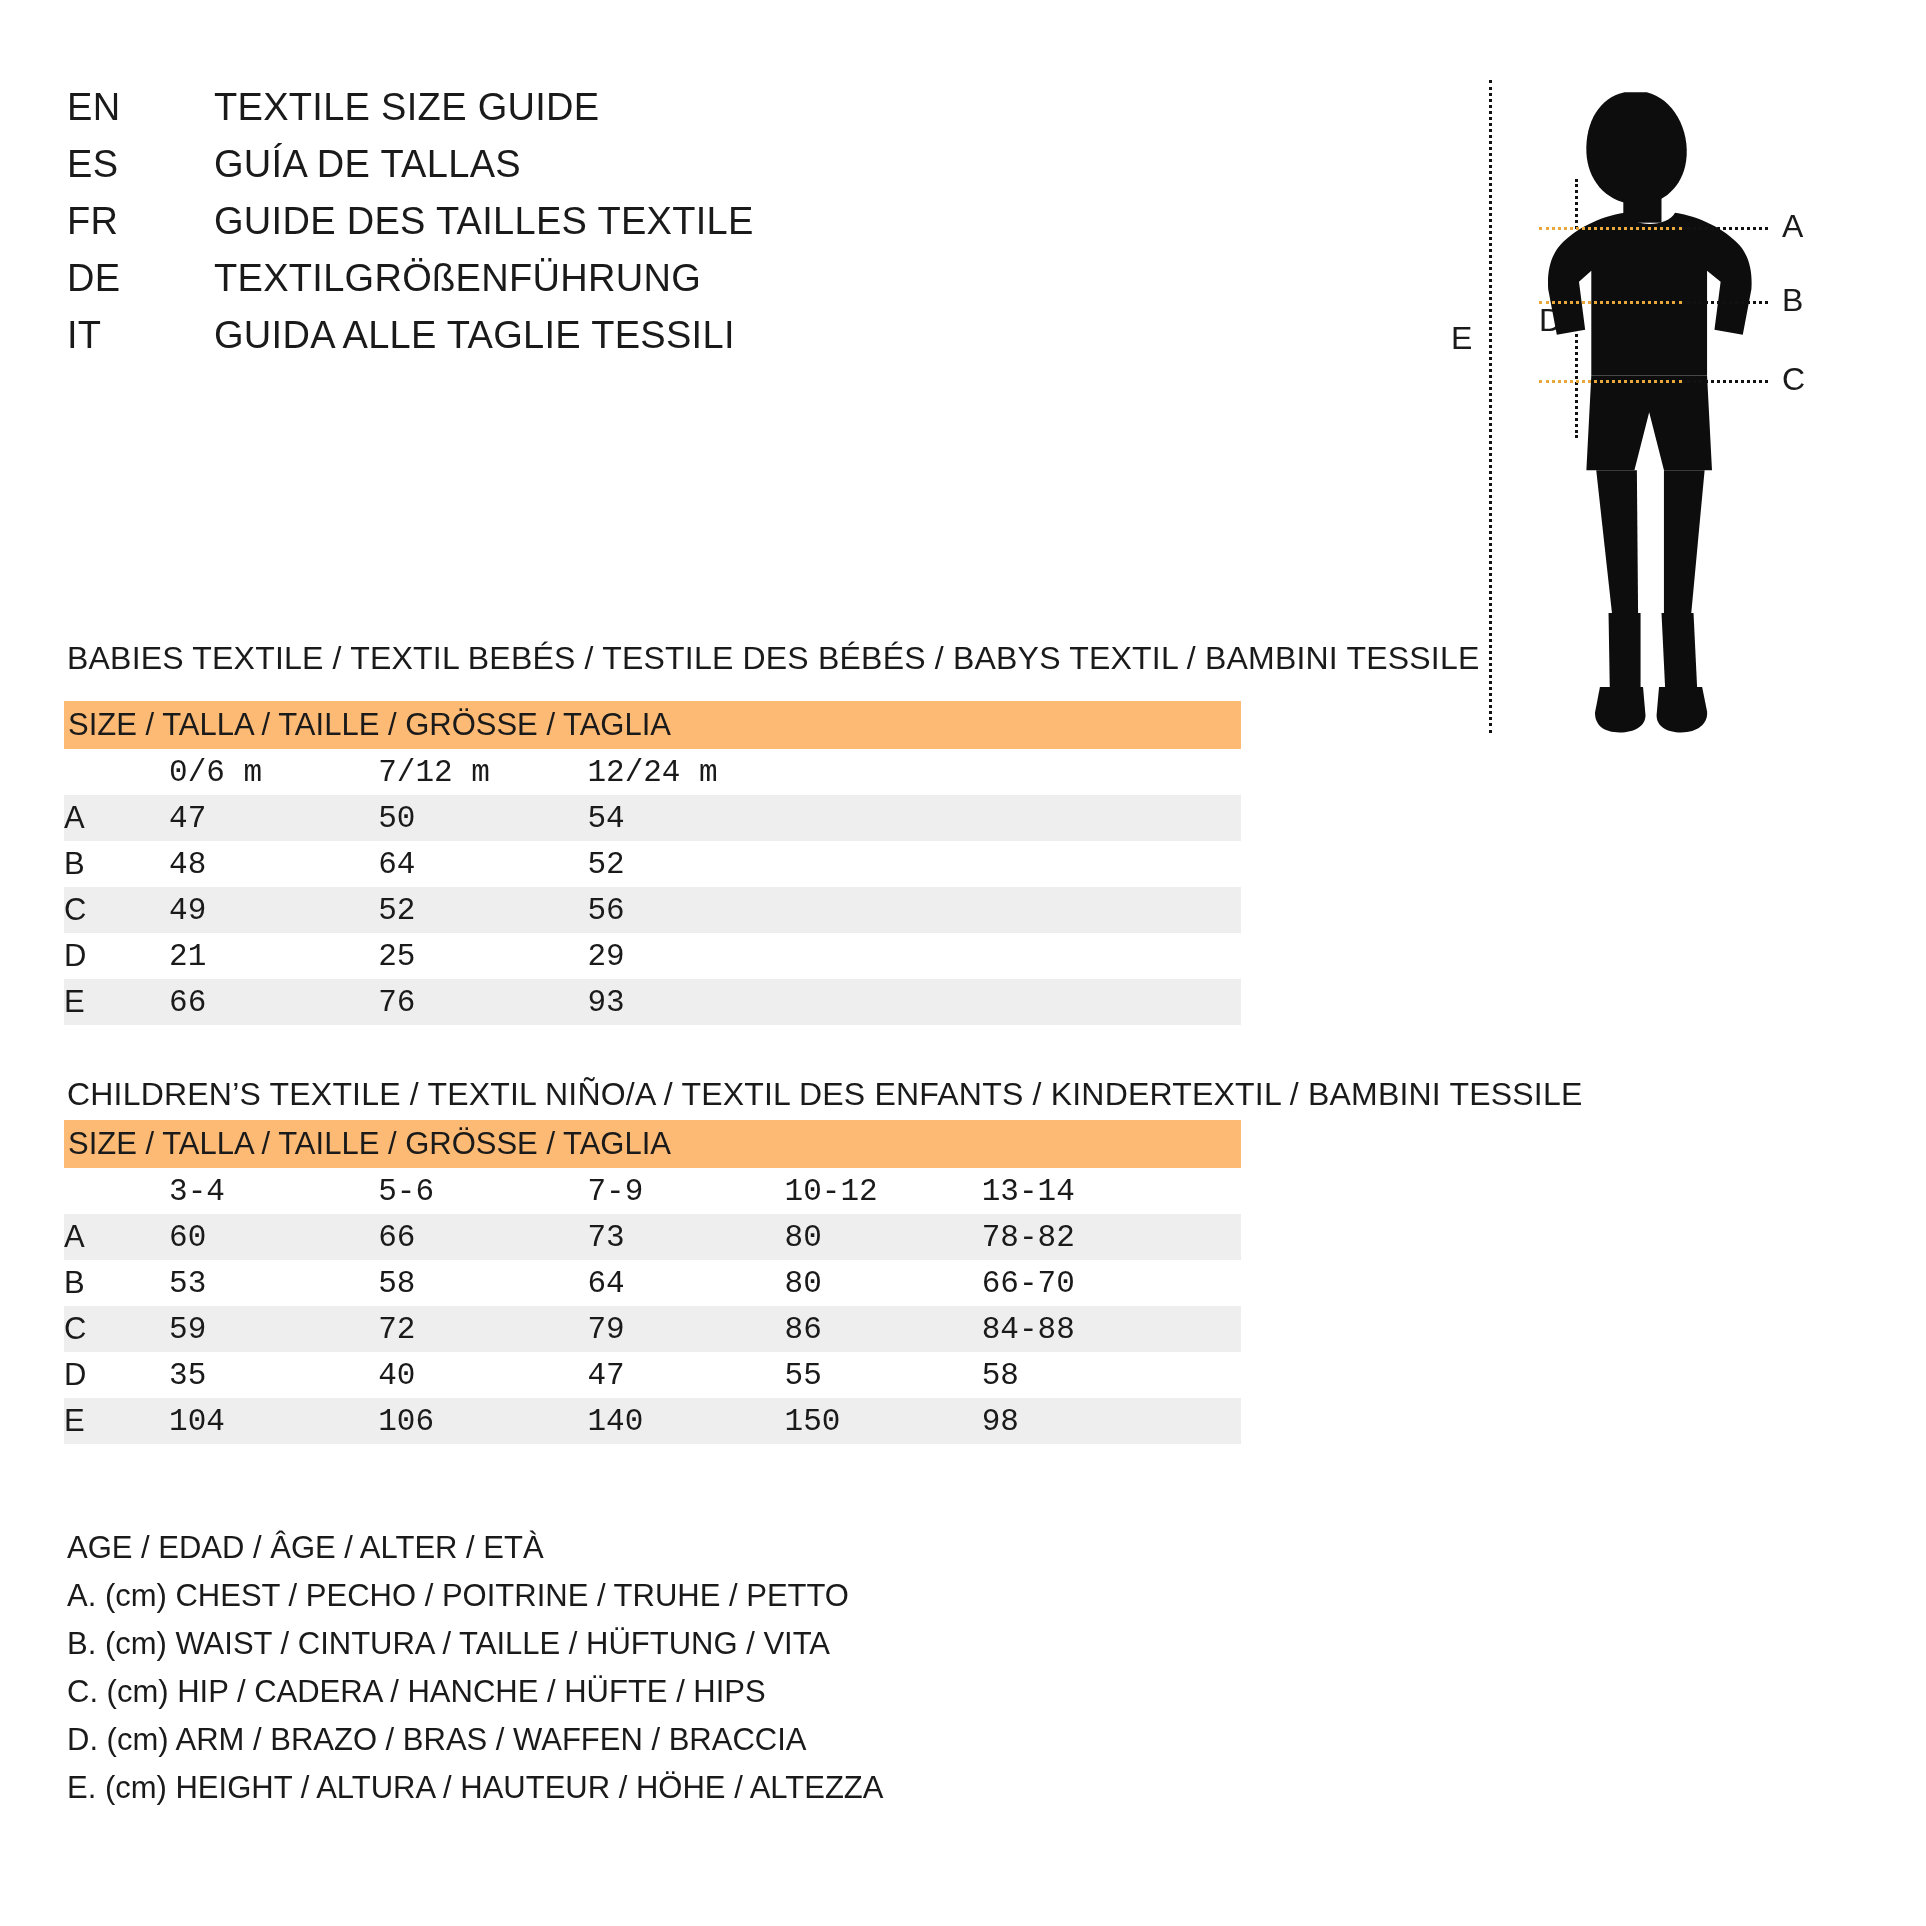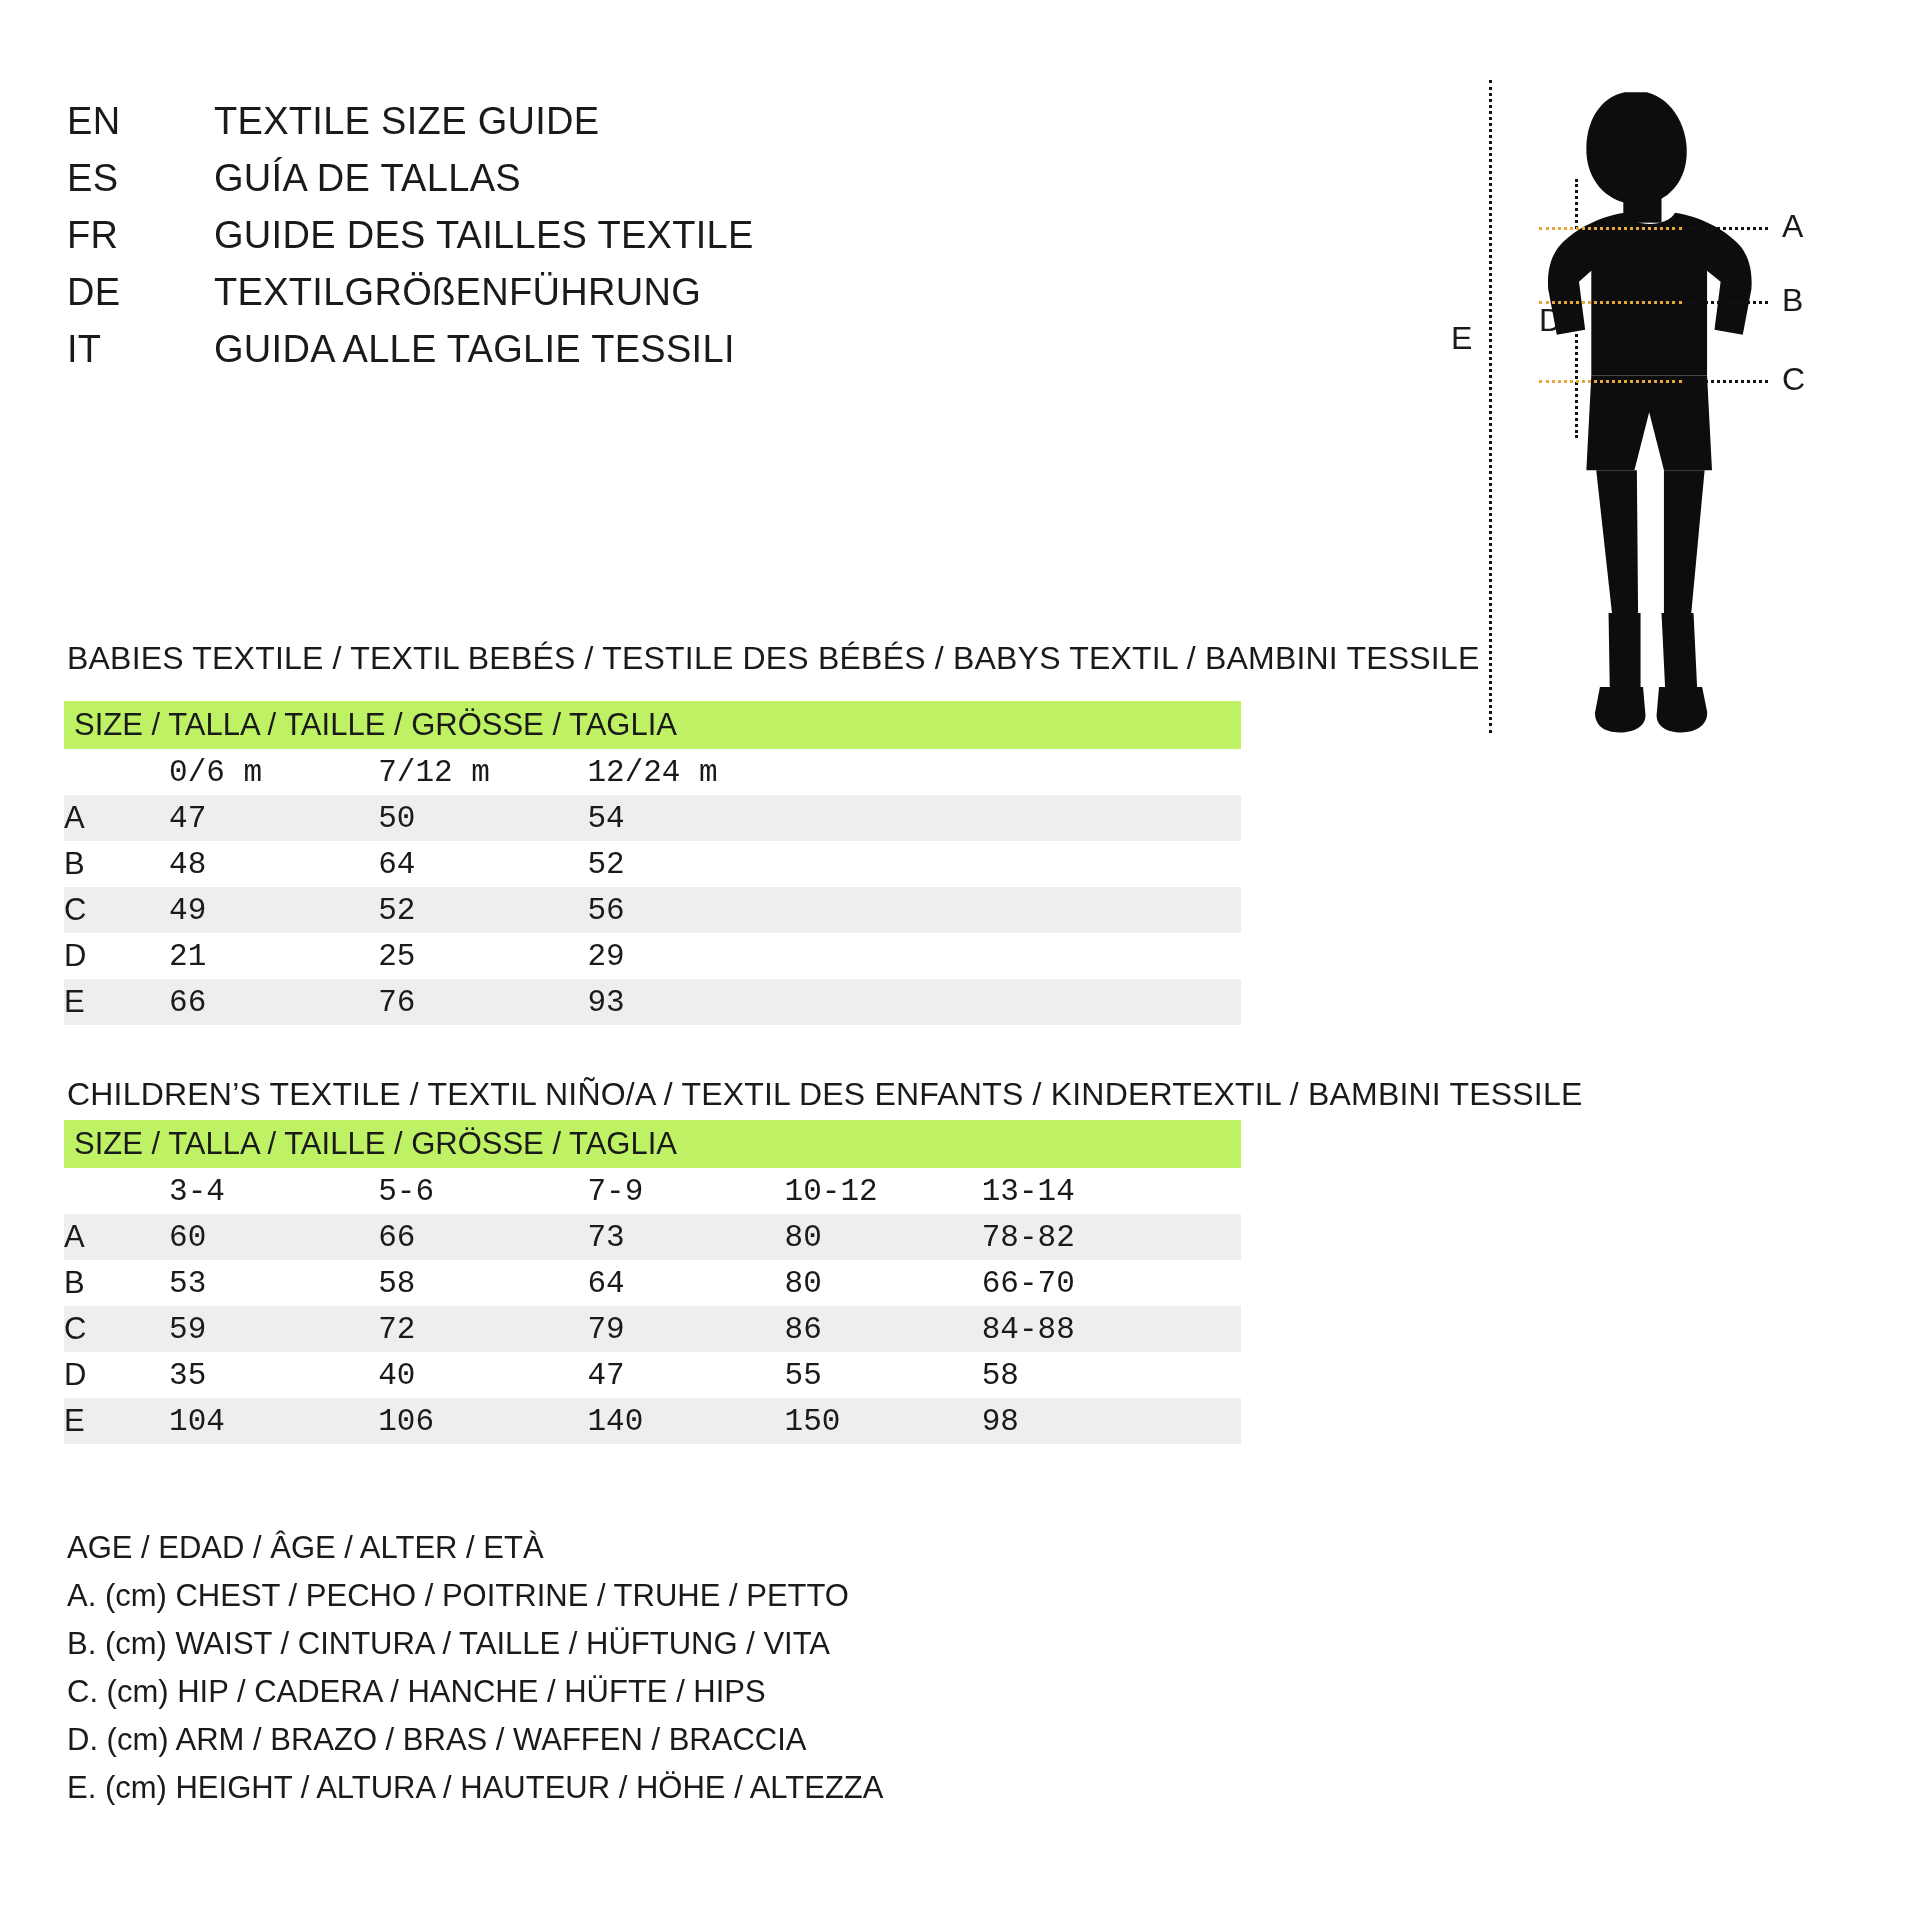--- a/index.html
+++ b/index.html
@@ -17,21 +17,21 @@
   }
 
   
   .lang-block {
     position: absolute;
     left: 67px;
     top: 86px;
   }
   .lang-row {
     display: flex;
-    align-items: flex-end;
+    align-items: flex-start;
     height: 57px;
   }
   .lang-code {
     width: 104px;
     font-size: 38px;
     letter-spacing: 0.3px;
     color: #1a1a1a;
   }
   .lang-text {
     font-size: 38px;
@@ -88,24 +88,24 @@
     table-layout: fixed;
   }
   .size-table td {
     font-size: 31px;
     color: #1a1a1a;
     padding: 0;
     height: 46px;
     vertical-align: middle;
   }
   .hdr-band td {
-    background: #bef264;
+    background: #fdba74;
     height: 48px;
     font-size: 31px;
-    padding-left: 10px;
+    padding-left: 4px;
   }
   .row-alt td { background: #eeeeee; }
   .row-plain td { background: #ffffff; }
   .cell-key {
     padding-left: 13.6px;
   }
   .cell-val {
     padding-left: 8.6px;
     font-family: Liberation Mono, monospace;
   }

